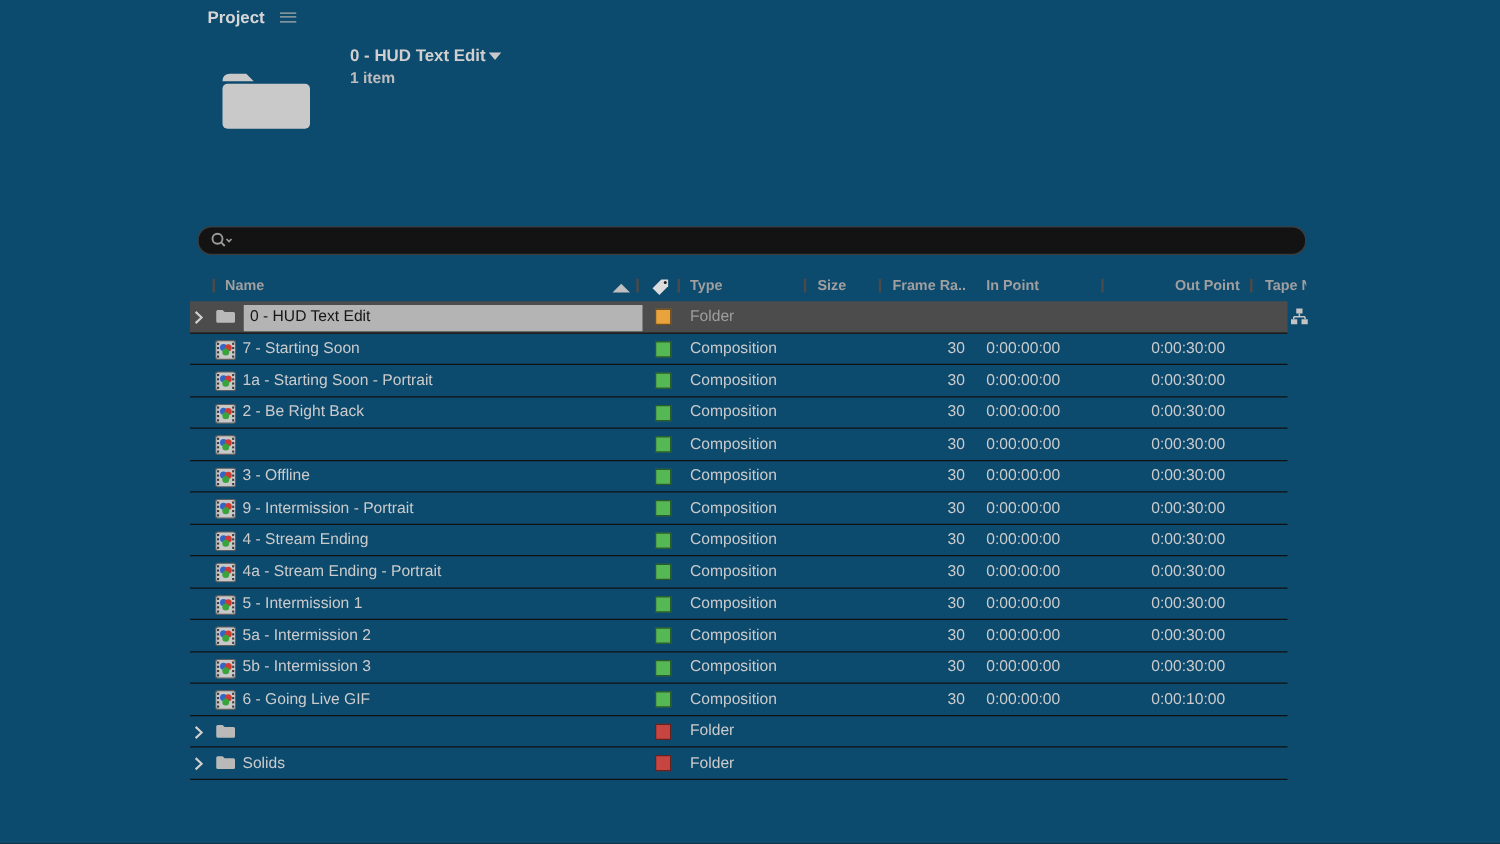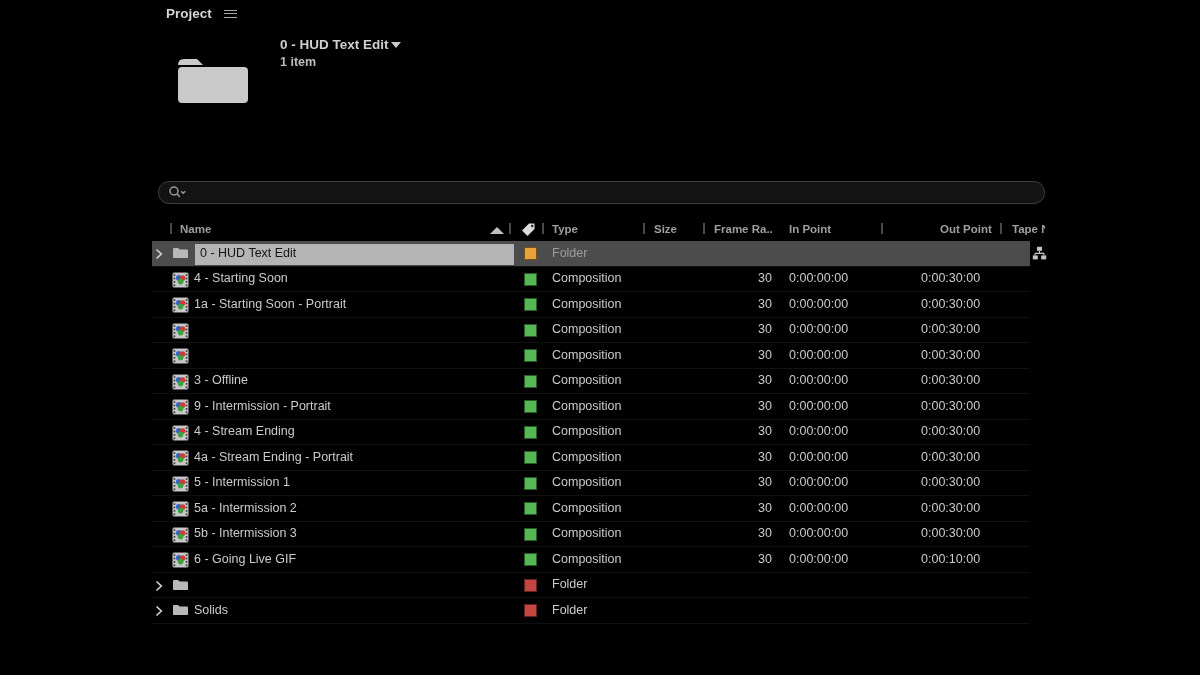--- a/index.html
+++ b/index.html
@@ -1,17 +1,17 @@
 <!DOCTYPE html>
 <html><head>
 <meta charset="utf-8">
 <style>
   html,body{margin:0;padding:0;background:#1d1d1d;}
   .canvas{
-    position:relative;width:1200px;height:675px;background:#000000;
+    position:relative;width:1200px;height:675px;background:#0c4a6e;
     font-family:"Liberation Sans",sans-serif;overflow:hidden;
     -webkit-font-smoothing:antialiased;
   }
   
   .tab-label{position:absolute;left:166px;top:6px;font-size:13.5px;font-weight:700;color:#d6d6d6;}
   .hamburger{position:absolute;left:224px;top:10px;width:13px;height:10px;cursor:pointer;}
   .hamburger i{display:block;height:0;border-top:1.7px solid #ababab;margin-top:2.4px;}
   .hamburger i:first-child{margin-top:0;}
   
   .preview-folder{position:absolute;left:172px;top:50px;}
@@ -135,21 +135,21 @@
               <rect x="1.6" y="12.4" width="1.7" height="1.7" fill="#3c3c3c"></rect>
         <rect x="13.7" y="2.2" width="1.7" height="1.7" fill="#3c3c3c"></rect>
               <rect x="13.7" y="5.6" width="1.7" height="1.7" fill="#3c3c3c"></rect>
               <rect x="13.7" y="9" width="1.7" height="1.7" fill="#3c3c3c"></rect>
               <rect x="13.7" y="12.4" width="1.7" height="1.7" fill="#3c3c3c"></rect>
         <circle cx="6.8" cy="5.9" r="2.8" fill="#2f66c8"></circle>
         <circle cx="10.6" cy="6.1" r="2.8" fill="#cf3b32"></circle>
         <circle cx="8.6" cy="9.6" r="2.8" fill="#39a33c"></circle>
       </svg>
     </span>
-    <span class="cell name">4 - Starting Soon</span>
+    <span class="cell name">7 - Starting Soon</span>
     <span class="swatch" style="background: rgb(85, 184, 85);"></span>
     <span class="cell type">Composition</span>
     <span class="cell fr">30</span>
     <span class="cell inp">0:00:00:00</span>
     <span class="cell outp">0:00:30:00</span>
   </div>
         <div class="row composition">
 
     <span class="row-icon comp-glyph">
       <svg width="17" height="16" viewBox="0 0 17 16">
@@ -185,20 +185,21 @@
               <rect x="1.6" y="12.4" width="1.7" height="1.7" fill="#3c3c3c"></rect>
         <rect x="13.7" y="2.2" width="1.7" height="1.7" fill="#3c3c3c"></rect>
               <rect x="13.7" y="5.6" width="1.7" height="1.7" fill="#3c3c3c"></rect>
               <rect x="13.7" y="9" width="1.7" height="1.7" fill="#3c3c3c"></rect>
               <rect x="13.7" y="12.4" width="1.7" height="1.7" fill="#3c3c3c"></rect>
         <circle cx="6.8" cy="5.9" r="2.8" fill="#2f66c8"></circle>
         <circle cx="10.6" cy="6.1" r="2.8" fill="#cf3b32"></circle>
         <circle cx="8.6" cy="9.6" r="2.8" fill="#39a33c"></circle>
       </svg>
     </span>
+    <span class="cell name">2 - Be Right Back</span>
     <span class="swatch" style="background: rgb(85, 184, 85);"></span>
     <span class="cell type">Composition</span>
     <span class="cell fr">30</span>
     <span class="cell inp">0:00:00:00</span>
     <span class="cell outp">0:00:30:00</span>
   </div>
         <div class="row composition">
 
     <span class="row-icon comp-glyph">
       <svg width="17" height="16" viewBox="0 0 17 16">

